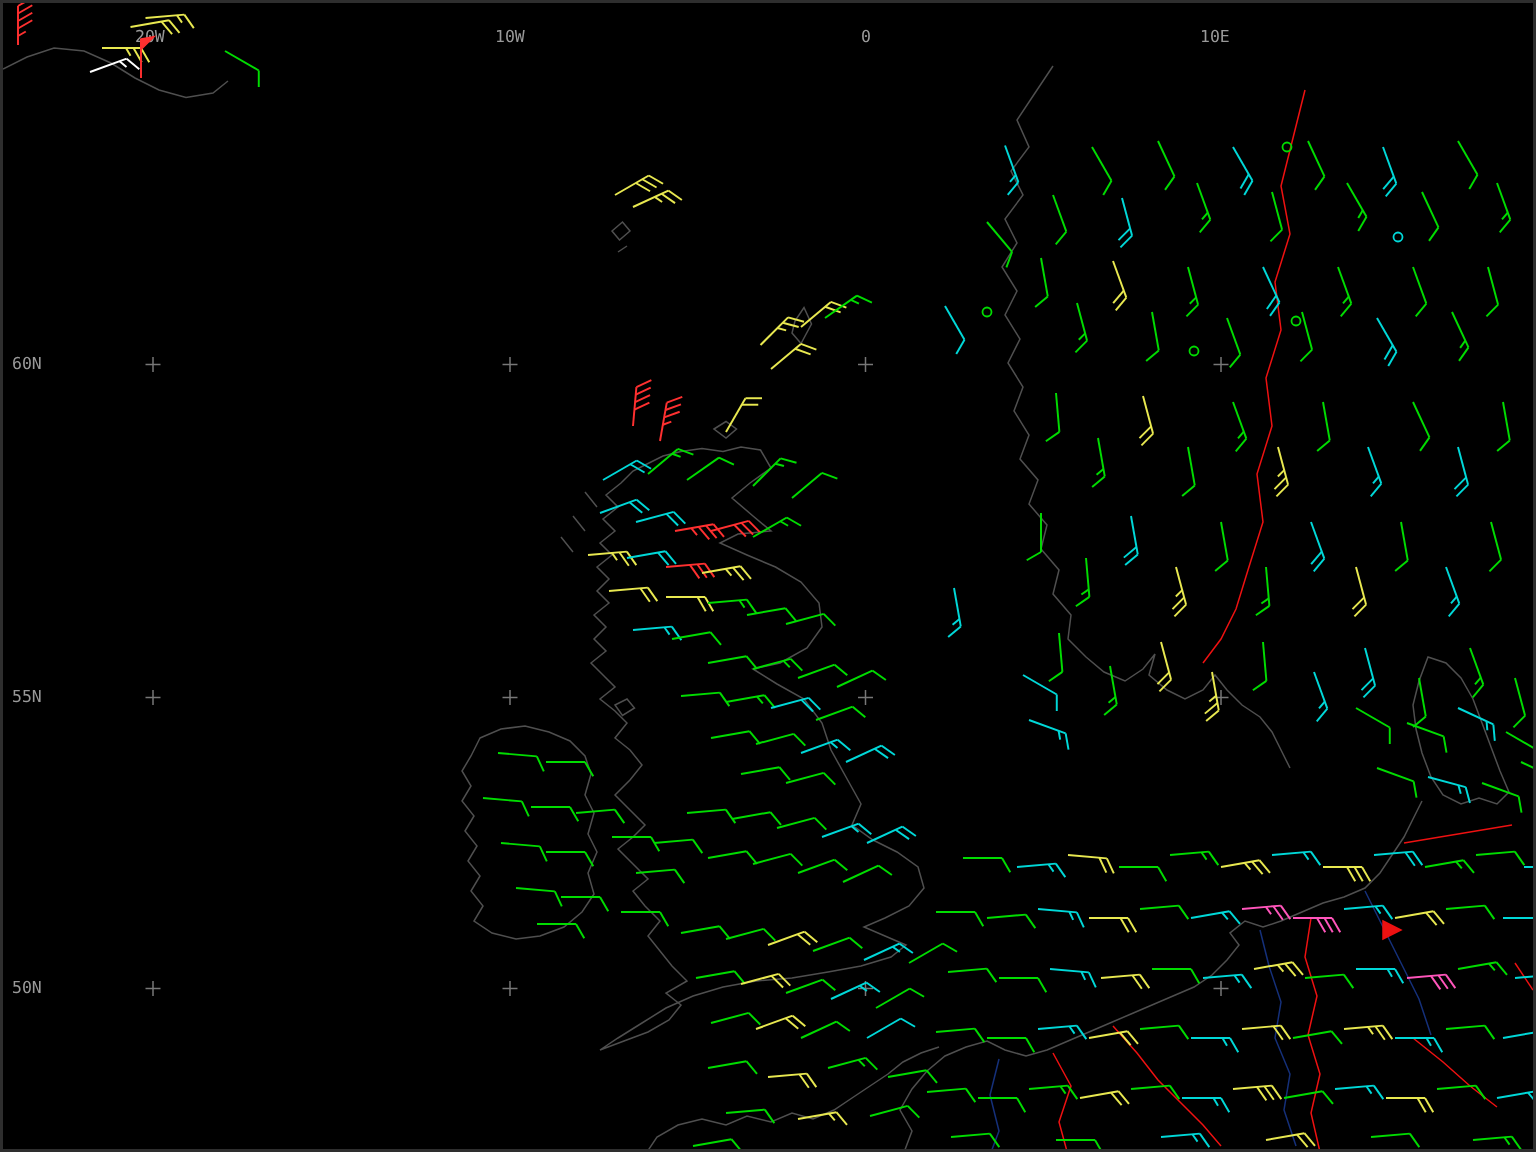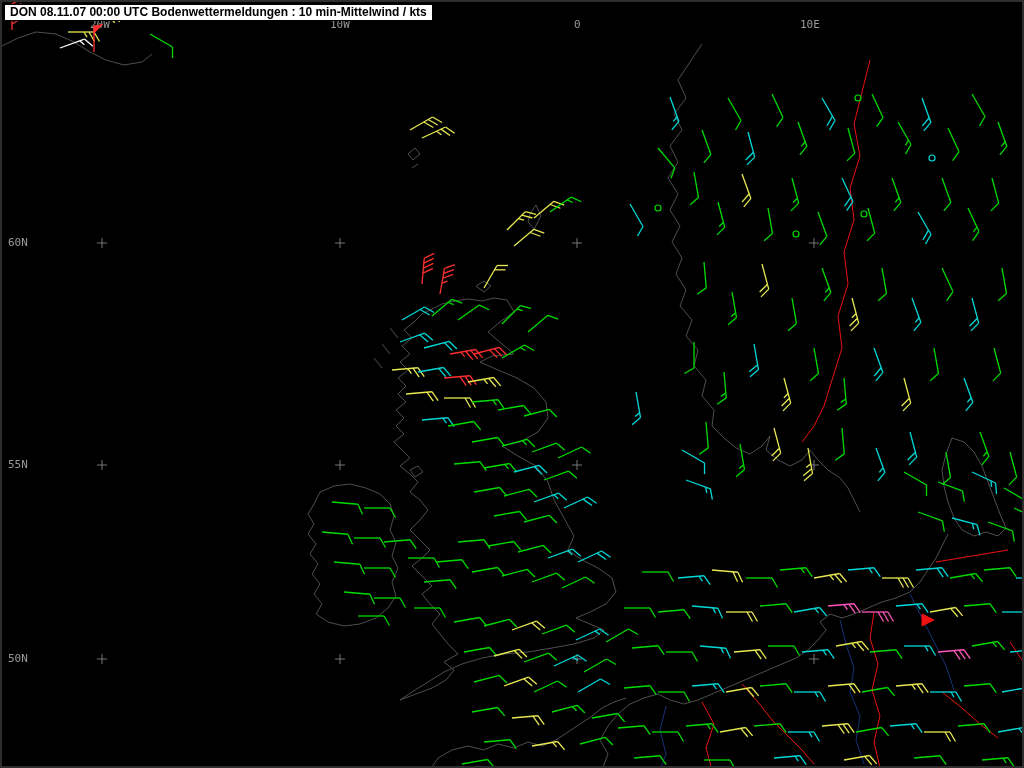--- a/index.html
+++ b/index.html
@@ -7,23 +7,20 @@
           border:2px solid #2e2e2e;box-sizing:border-box;font-family:"Liberation Sans",sans-serif;}
   #map-svg{position:absolute;left:0;top:0;}
   #title-bar{position:absolute;left:2px;top:2px;background:#ffffff;color:#000;
              border:1px solid #000;font-weight:bold;font-size:12px;line-height:13px;
              padding:1px 5px;white-space:nowrap;z-index:5;}
 </style>
 </head>
 <body>
 
 <div id="window">
-  <div id="title-bar">
-    <span>DON 08.11.07 00:00 UTC  Bodenwettermeldungen :  10 min-Mittelwind / kts</span>
-  </div>
 
   <svg id="map-svg" width="1024" height="768" viewBox="0 0 1024 768">
 
     <g id="rivers" fill="none" stroke-width="1" stroke="#15307a">
       <path d="M838,618 L844,642 L852,666 L848,690 L858,714 L854,738 L862,762"></path>
       <path d="M908,592 L920,616 L932,640 L944,664 L952,688"></path>
       <path d="M664,704 L658,728 L664,752 L658,768"></path>
     </g>
 
     <g id="coastlines" fill="none" stroke-width="1" stroke="#4f4f4f">

